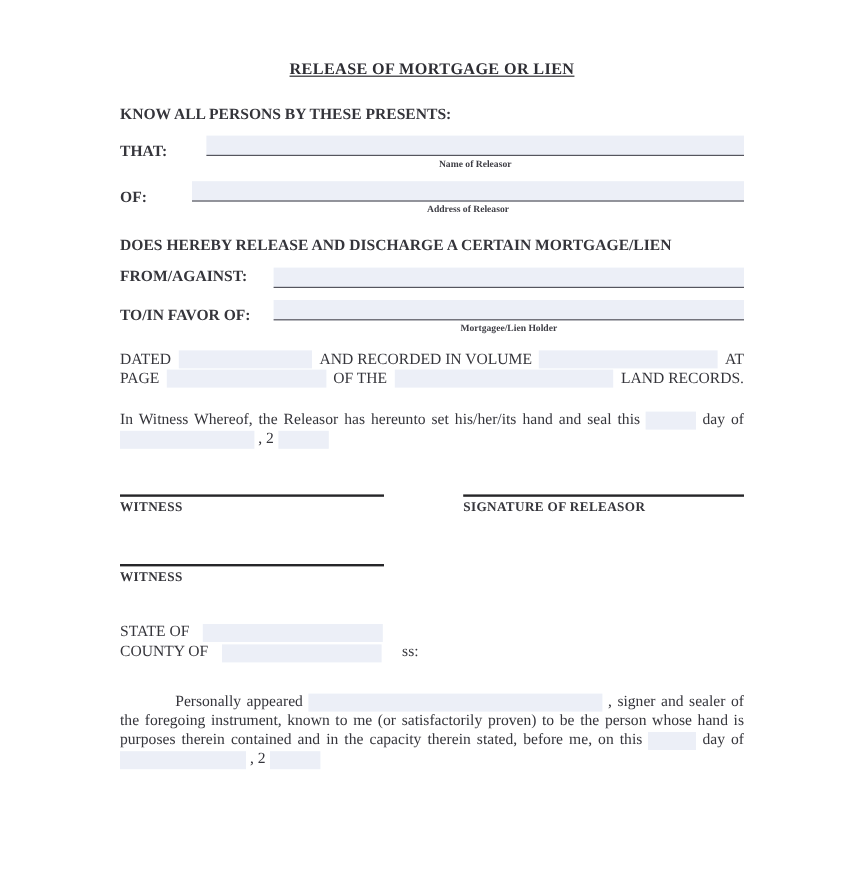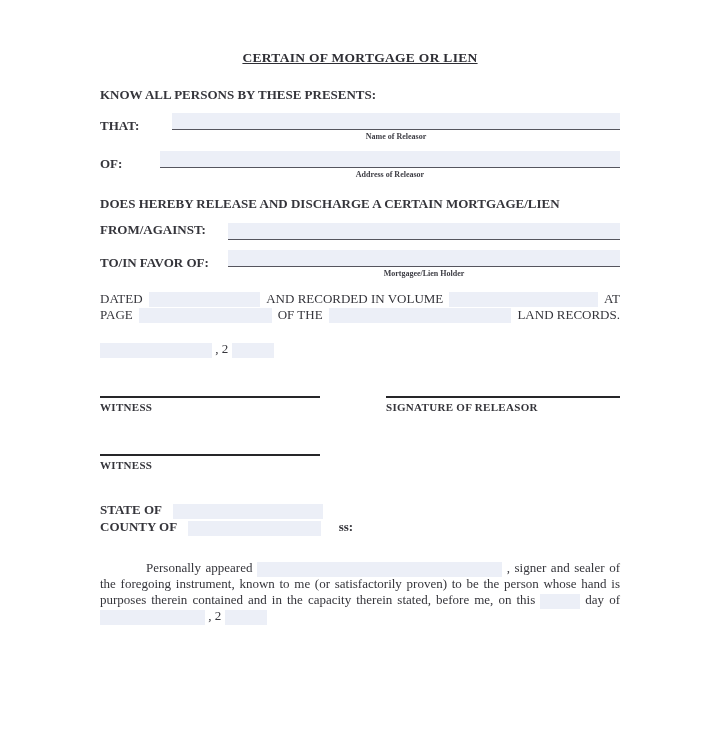--- a/index.html
+++ b/index.html
@@ -29,30 +29,30 @@
   .pline { line-height: 16px; }
   .wit-clause { margin-top: 18px; }
   .ifield {
     display: inline-block; background: var(--field-bg);
     height: 15px; vertical-align: text-bottom; margin-bottom: -2px;
   }
   .sig-row { display: flex; margin-top: 39px; align-items: flex-end; }
   .sig-line { border-top: 2px solid #262629; }
   .sig-label { font-weight: bold; font-size: 11px; margin-top: 3px; letter-spacing: .3px; }
   .venue { margin-top: 30px; line-height: 17px; }
-  .b { font-weight: bold; }
+  .b { font-weight: normal; }
   .vfield { margin-left: 8px; }
   .ack { margin-top: 25px; }
 </style>
 </head>
 <body>
 
 <div class="page">
 
-  <div class="title">CERTAIN OF MORTGAGE OR LIEN</div>
+  <div class="title">RELEASE OF MORTGAGE OR LIEN</div>
 
   <div class="intro">KNOW ALL PERSONS BY THESE PRESENTS:</div>
 
   <div class="labeled-field">
     <span class="lf-label" style="flex:0 0 72px">THAT:</span>
     <div class="lf-col">
       <div class="fieldbar"></div>
       <div class="caption">Name of Releasor</div>
     </div>
   </div>
@@ -93,20 +93,25 @@
     <div class="rec-line">
       <span>PAGE</span>
       <div class="rec-fill" style="flex:0.8"></div>
       <span>OF THE</span>
       <div class="rec-fill" style="flex:1.1"></div>
       <span>LAND RECORDS.</span>
     </div>
   </div>
 
   <div class="wit-clause">
+    <div class="jline">
+      <span>In Witness Whereof, the Releasor has hereunto set his/her/its hand and seal this</span>
+      <span class="ifield" style="width:42px"></span>
+      <span>day of</span>
+    </div>
     <div class="pline">
       <span class="ifield" style="width:112px"></span>
       <span>, 2</span>
       <span class="ifield" style="width:42px"></span>
     </div>
   </div>
 
   <div class="sig-row">
     <div style="width:220px">
       <div class="sig-line"></div>

